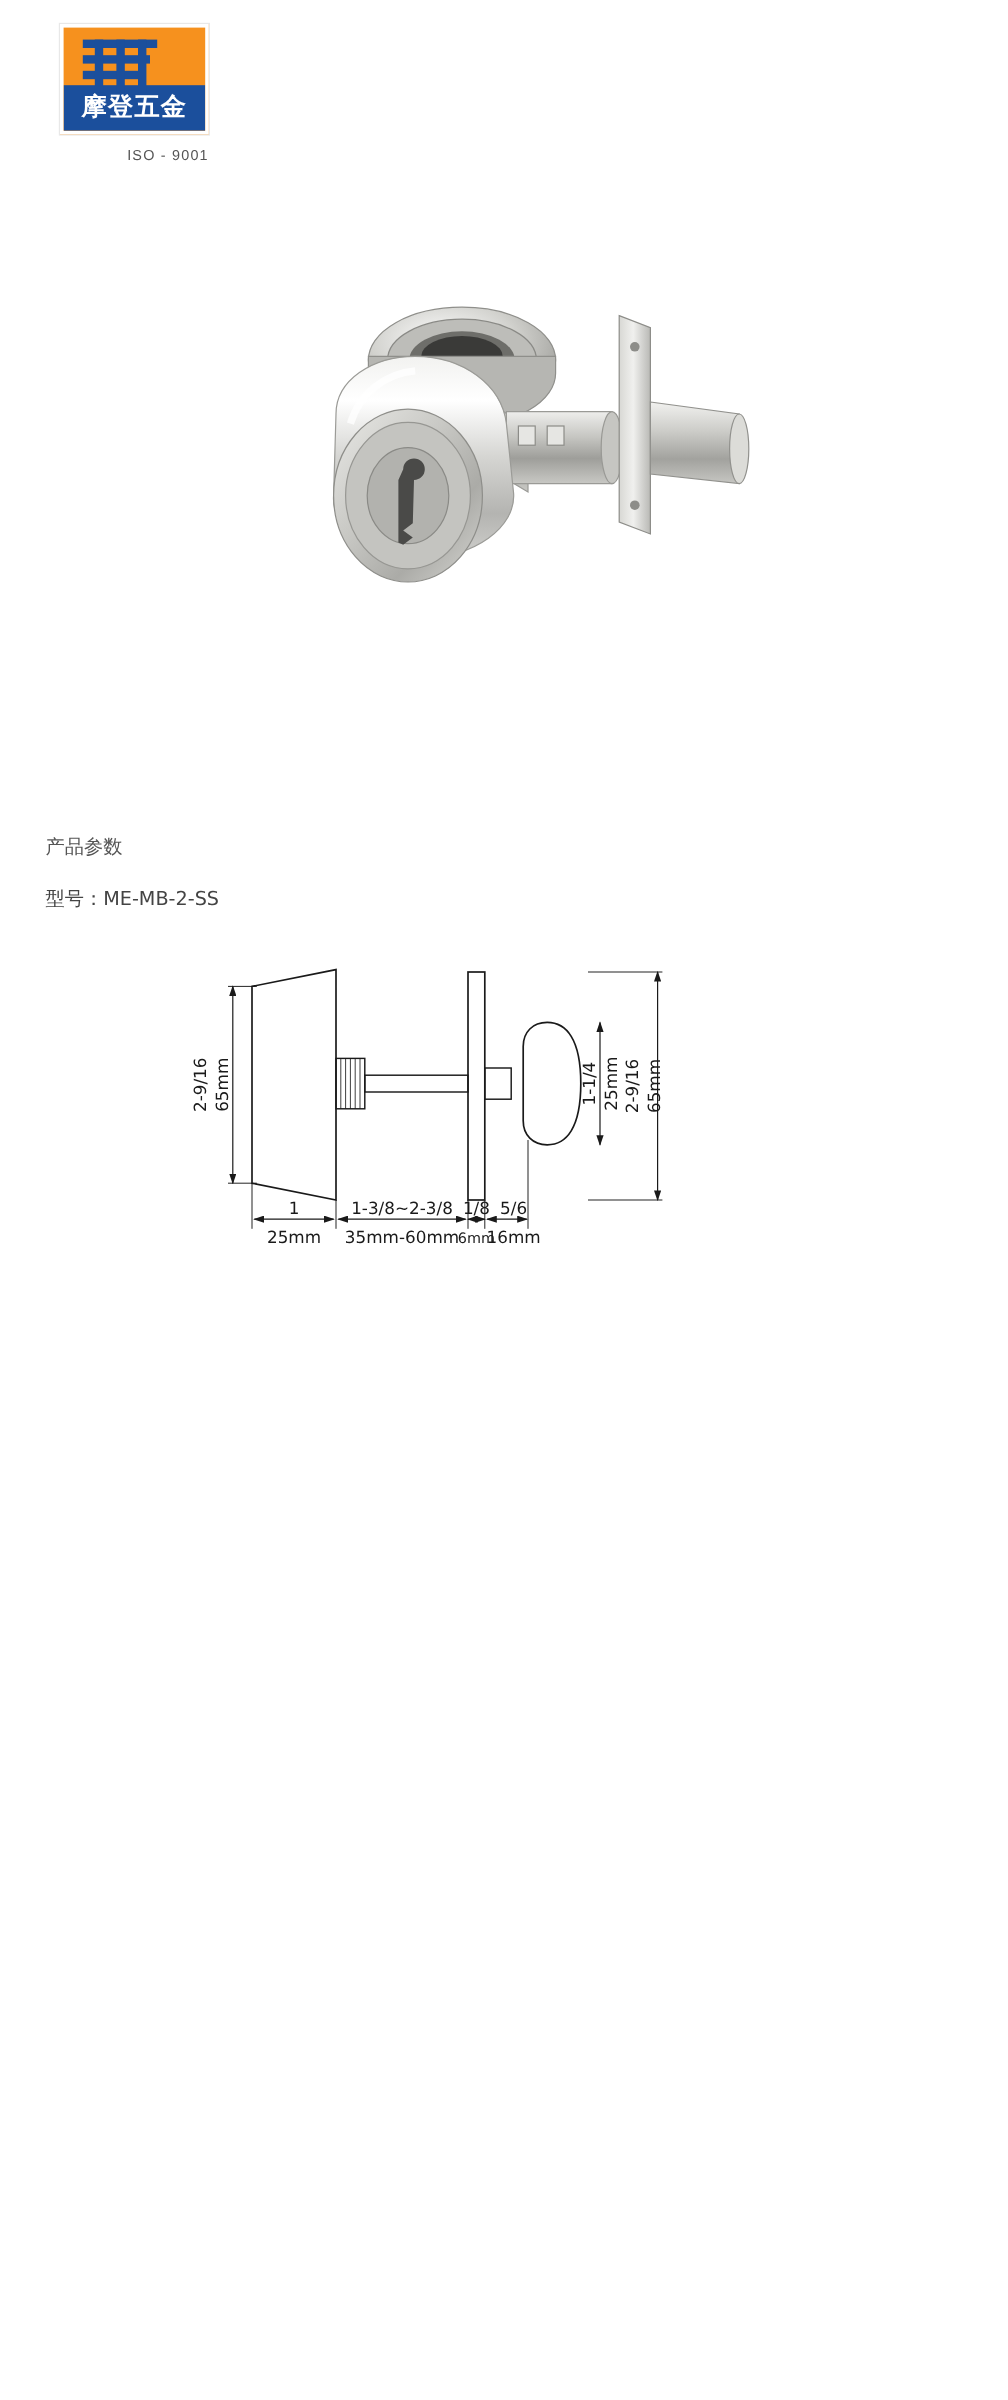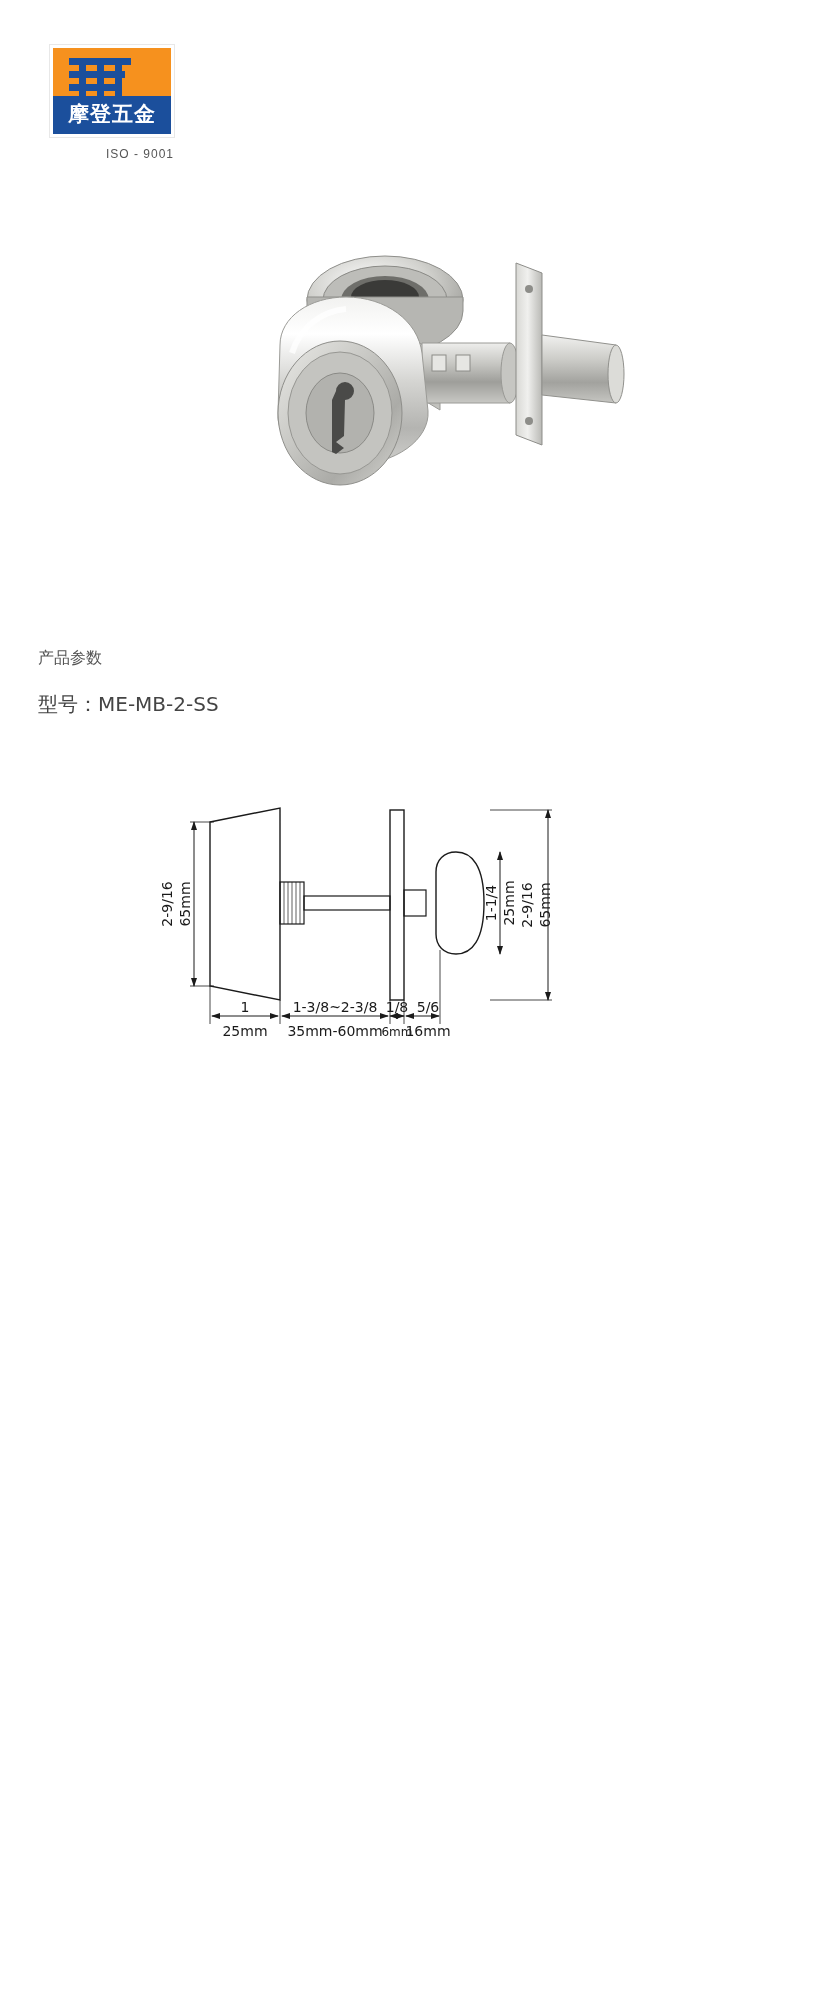--- a/index.html
+++ b/index.html
@@ -15,21 +15,21 @@
     width: 840px;
     height: 2000px;
     position: relative;
     overflow: hidden;
   }
 
   
   .logo-block {
     position: absolute;
     left: 50px;
-    top: 45px;
+    top: 20px;
     width: 130px;
   }
   .logo-mark {
     width: 124px;
     height: 92px;
     background: #f6911e;
     border: 3px solid #ffffff;
     box-shadow: 0 0 0 1px #e8e8e8;
     position: relative;
     overflow: hidden;
@@ -99,31 +99,31 @@
     left: 150px;
     top: 225px;
     width: 540px;
     height: 300px;
   }
 
   
   .spec-text {
     position: absolute;
     left: 38px;
-    top: 648px;
+    top: 696px;
     width: 500px;
   }
   .spec-title {
     font-size: 16px;
     color: #555;
     font-family: "DejaVu Sans", sans-serif;
     margin-bottom: 22px;
   }
   .spec-model {
-    font-size: 20px;
+    font-size: 16px;
     color: #444;
     font-family: "DejaVu Sans", sans-serif;
   }
 
   
   .drawing {
     position: absolute;
     left: 150px;
     top: 800px;
     width: 520px;

